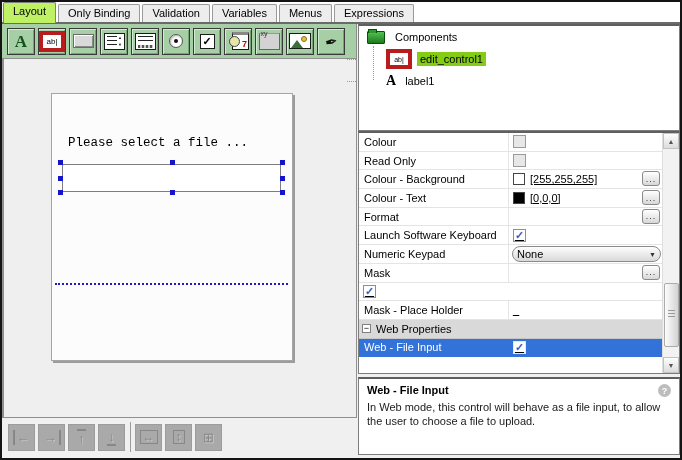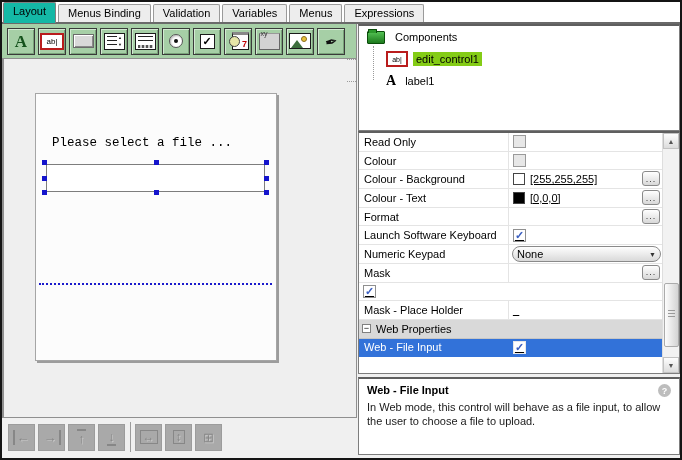--- a/index.html
+++ b/index.html
@@ -1,29 +1,29 @@
 <!DOCTYPE html>
 <html><head>
 <meta charset="utf-8">
 <style>
   html,body{margin:0;padding:0;background:#d8d8d8;font-family:"Liberation Sans",sans-serif;}
   .window{position:relative;width:682px;height:460px;box-sizing:border-box;border:2px solid #141414;background:#f0f0f0;overflow:hidden;}
   
   .tabstrip{position:absolute;left:1px;top:0;right:0;height:21px;background:#ffffff;display:flex;align-items:flex-end;}
   .tab{box-sizing:border-box;height:19px;margin-right:2px;padding:2px 9px 0 9px;font-size:11px;color:#000;
        background:#ededed;border:1px solid #9a9a9a;border-bottom:none;border-radius:2px 2px 0 0;cursor:default;}
-  .tab.active{height:21px;background:#14b8a6;border-color:#808080;font-weight:normal;position:relative;z-index:2;}
+  .tab.active{height:21px;background:#bef264;border-color:#808080;font-weight:normal;position:relative;z-index:2;}
   .hline{position:absolute;left:0;right:0;top:20px;height:2px;background:#6a6a6a;}
   
   .tooltray{position:absolute;left:0;top:22px;width:355px;height:34px;background:#a6cfa6;box-sizing:border-box;
             border-right:1px solid #8a8a8a;display:flex;align-items:center;padding-left:5px;}
   .tool{width:28px;height:27px;box-sizing:border-box;border:1px solid #3a3a3a;background:#a6cfa6;margin-right:3px;
         box-shadow:inset 1px 1px 0 #d2ead2, inset -1px -1px 0 #79a279;display:flex;align-items:center;justify-content:center;cursor:pointer;}
   .gA{font-family:"Liberation Serif",serif;font-weight:bold;font-size:17px;color:#14521c;line-height:1;}
-  .mini-edit{width:20px;height:13px;background:#fff;border:2px solid #b91c1c;display:flex;align-items:center;justify-content:center;
+  .mini-edit{width:20px;height:13px;background:#fff;border:4px solid #b91c1c;display:flex;align-items:center;justify-content:center;
              font-size:8px;font-family:"Liberation Sans",sans-serif;color:#000;letter-spacing:0;}
   .mini-btn{width:19px;height:12px;background:#d9d9d9;border:1px solid #6b6b6b;box-shadow:inset 1px 1px 0 #ffffff, inset -1px -1px 0 #8a8a8a;}
   .mini-combo,.mini-list{width:19px;height:15px;background:#fff;border:1px solid #1a1a1a;position:relative;}
   .mini-lines{position:absolute;left:2px;top:2px;right:7px;bottom:2px;
               background:repeating-linear-gradient(#222 0 1px, transparent 1px 4px);}
   .mini-lines.full{right:2px;bottom:5px;}
   .mini-arrows{position:absolute;right:1px;top:0;bottom:0;width:5px;display:flex;flex-direction:column;align-items:center;justify-content:space-around;font-size:4px;color:#111;}
   .mini-dots{position:absolute;left:2px;right:2px;bottom:1px;height:3px;
              background:repeating-linear-gradient(90deg,#555 0 2px, #ccc 2px 4px);}
   .mini-radio{width:12px;height:12px;border-radius:50%;border:1px solid #555;background:#fff;box-shadow:inset 1px 1px 2px #bbb;display:flex;align-items:center;justify-content:center;}
@@ -36,21 +36,21 @@
   .icon-date-time .mini-cal{position:absolute;right:0;bottom:0;}
   .mini-xy{width:19px;height:15px;background:#d3d3d3;border:1px solid #666;position:relative;border-top:1px solid #999;}
   .mini-xy span{position:absolute;left:1px;top:-4px;font-size:7px;color:#333;background:transparent;line-height:1;}
   .mini-img{width:20px;height:14px;background:#fff;border:1px solid #1a1a1a;position:relative;overflow:hidden;}
   .mini-img .mountain{position:absolute;left:1px;bottom:0;width:0;height:0;border-left:6px solid transparent;border-right:6px solid transparent;border-bottom:8px solid #3c6e3c;}
   .mini-img .sun{position:absolute;right:3px;top:2px;width:4px;height:4px;border-radius:50%;background:#e8c23a;border:1px solid #8a6d1d;}
   .pen{font-size:15px;color:#111;transform:rotate(-12deg);line-height:1;}
   
   .canvas{position:absolute;left:0;top:56px;width:355px;height:360px;box-sizing:border-box;background:#efefef;
           border:1px solid #8f8f8f;border-left:2px solid #8f8f8f;}
-  .form{position:absolute;left:31px;top:34px;width:240px;height:266px;background:#fcfcfc;border:1px solid #a5a5a5;
+  .form{position:absolute;left:47px;top:34px;width:240px;height:266px;background:#fcfcfc;border:1px solid #a5a5a5;
         box-shadow:2px 2px 0 #9c9c9c;}
   .form-label{position:absolute;left:16px;top:42px;font-family:"Liberation Mono","DejaVu Sans Mono",monospace;font-size:12.5px;color:#000;white-space:nowrap;}
   .edit-box{position:absolute;left:10px;top:70px;width:219px;height:28px;box-sizing:border-box;background:#ffffff;border:1px solid #7d7d7d;}
   .handles{position:absolute;left:8px;top:68px;width:223px;height:31px;pointer-events:none;}
   .handle{position:absolute;width:5px;height:5px;background:#1414cc;}
   .h-nw{left:-2px;top:-2px}.h-n{left:calc(50% - 2px);top:-2px}.h-ne{right:-2px;top:-2px}
   .h-w{left:-2px;top:calc(50% - 2px)}.h-e{right:-2px;top:calc(50% - 2px)}
   .h-sw{left:-2px;bottom:-2px}.h-s{left:calc(50% - 2px);bottom:-2px}.h-se{right:-2px;bottom:-2px}
   .dotline{position:absolute;left:3px;top:189px;width:233px;border-top:2px dotted #1a1acc;}
   
@@ -114,21 +114,21 @@
         display:flex;align-items:center;justify-content:center;cursor:pointer;}
   .desc-body{margin-top:4px;line-height:14px;width:300px;}
 </style>
 </head>
 <body>
 
 <div class="window">
 
   <div class="tabstrip" id="tabstrip">
       <div class="tab active">Layout</div>
-      <div class="tab">Menus Binding</div>
+      <div class="tab">Only Binding</div>
       <div class="tab">Validation</div>
       <div class="tab">Variables</div>
       <div class="tab">Menus</div>
       <div class="tab">Expressions</div>
     </div>
   <div class="hline"></div>
 
   <div class="tooltray" id="tooltray">
       <div class="tool">
         <div class="gA">A</div>
@@ -245,27 +245,27 @@
           <div class="stub" style="top: 11px; left: -12px;"></div>
           <div class="tree-A">A</div>
           <div class="tlabel">label1</div>
         </div>
       </div>
   </div>
 
   <div class="pane props">
     <div id="propRows">
         <div class="prow">
+          <div class="pname">Colour</div>
+          <div class="pval">
+            <div class="cb"></div>
+          </div>
+        </div>
+        <div class="prow">
           <div class="pname">Read Only</div>
-          <div class="pval">
-            <div class="cb"></div>
-          </div>
-        </div>
-        <div class="prow">
-          <div class="pname">Colour</div>
           <div class="pval">
             <div class="cb"></div>
           </div>
         </div>
         <div class="prow">
           <div class="pname">Colour - Background</div>
           <div class="pval">
             <div class="swatch" style="background: rgb(255, 255, 255);"></div>
             <div class="vtext">[255,255,255]</div>
             <div class="ellipsis">...</div>

